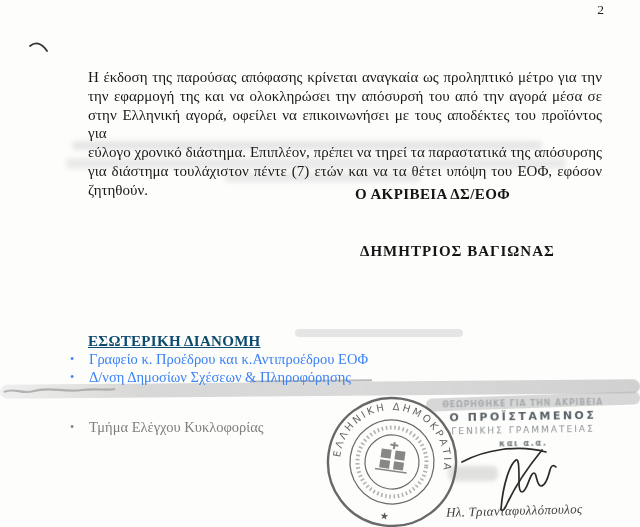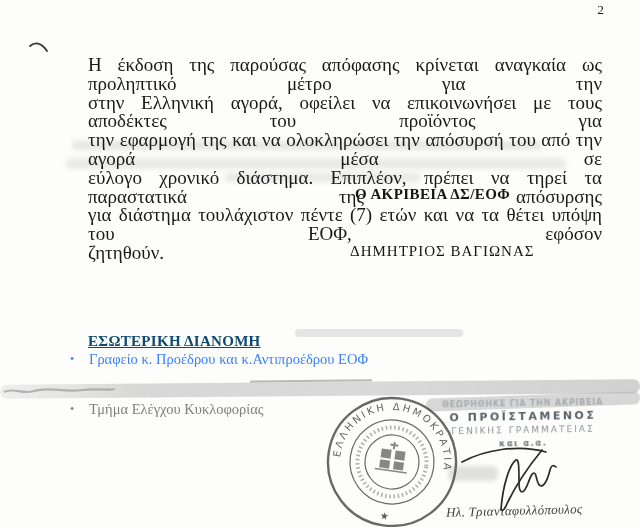--- a/index.html
+++ b/index.html
@@ -6,26 +6,26 @@
   .page{
     position:relative;width:640px;height:527px;overflow:hidden;
     background:#fdfdfc;color:#1e1e1e;
     font-family:"Liberation Serif","DejaVu Serif",serif;
   }
   
   .page-num{position:absolute;top:2px;right:36px;font-size:13.5px;color:#222;}
   
   .tick{position:absolute;left:28px;top:40px;}
   
-  .para{position:absolute;left:88px;top:56px;width:514px;font-size:19px;line-height:18.8px;color:#191919;}
+  .para{position:absolute;left:88px;top:68px;width:514px;font-size:15px;line-height:18.8px;color:#191919;}
   .para .ln{text-align:justify;text-align-last:justify;white-space:normal;}
   .para .ln.last{text-align:center;text-align-last:left;}
   
   .pres-title{position:absolute;left:355px;top:186px;font-size:15px;font-weight:bold;letter-spacing:.4px;color:#151515;}
-  .pres-name{position:absolute;left:350px;top:243px;font-size:15px;font-weight:normal;letter-spacing:1px;color:#151515;}
+  .pres-name{position:absolute;left:360px;top:243px;font-size:15px;font-weight:bold;letter-spacing:1px;color:#151515;}
   
   .dist-head{position:absolute;left:88px;top:333px;font-size:15px;font-weight:bold;letter-spacing:.3px;text-decoration:underline;color:#0c4a6e;}
   .dist-list{position:absolute;left:68px;top:351px;margin:0;padding:0;list-style:none;font-size:14.5px;}
   .dist-list li{position:relative;height:18.2px;padding-left:21px;white-space:nowrap;}
   .dist-list li::before{content:"•";position:absolute;left:2px;top:1px;font-size:12px;}
   .dist-list li.dark{color:#3b82f6;}
   .dist-list li.faded-1{color:#959595;filter:blur(.3px);}
   .dist-list li.faded-2{color:#7f7f7f;filter:blur(.25px);margin-top:32px;}
   
   .art{position:absolute;pointer-events:none;}
@@ -72,33 +72,34 @@
   <div class="art band-main"></div>
   <div class="art band-stamp"></div>
   <div class="art underline2"></div>
   <div class="art ghost-sig"></div>
   <svg class="art squiggle" width="115" height="16" viewBox="0 0 115 16">
     <path d="M2,9 C12,4 20,12 32,8 C48,3 62,10 80,7 C95,5 105,8 113,6" fill="none" stroke="#9a9a9a" stroke-width="2.2" opacity=".7"></path>
   </svg>
 
   <div class="para">
     <div class="ln">Η έκδοση της παρούσας απόφασης κρίνεται αναγκαία ως προληπτικό μέτρο για την</div>
+    <div class="ln">την εφαρμογή της και να ολοκληρώσει την απόσυρσή του από την αγορά μέσα σε</div>
     <div class="ln">στην Ελληνική αγορά, οφείλει να επικοινωνήσει με τους αποδέκτες του προϊόντος για</div>
-    <div class="ln">την εφαρμογή της και να ολοκληρώσει την απόσυρσή του από την αγορά μέσα σε</div>
     <div class="ln">εύλογο χρονικό διάστημα. Επιπλέον, πρέπει να τηρεί τα παραστατικά της απόσυρσης</div>
     <div class="ln">για διάστημα τουλάχιστον πέντε (7) ετών και να τα θέτει υπόψη του ΕΟΦ, εφόσον</div>
     <div class="ln last">ζητηθούν.</div>
   </div>
 
   <div class="pres-title">Ο ΑΚΡΙΒΕΙΑ ΔΣ/ΕΟΦ</div>
   <div class="pres-name">ΔΗΜΗΤΡΙΟΣ ΒΑΓΙΩΝΑΣ</div>
 
   <div class="dist-head">ΕΣΩΤΕΡΙΚΗ ΔΙΑΝΟΜΗ</div>
   <ul class="dist-list">
     <li class="dark">Γραφείο κ. Προέδρου και κ.Αντιπροέδρου ΕΟΦ</li>
+    <li class="dark">Δ/νση Δημοσίων Σχέσεων &amp; Πληροφόρησης</li>
     <li class="faded-2">Τμήμα Ελέγχου Κυκλοφορίας</li>
   </ul>
 
   <svg class="seal" width="140" height="140" viewBox="0 0 140 140">
     <g transform="rotate(8 70 70)" stroke="#4e4e4e" fill="none" opacity="0.85">
       <circle cx="70" cy="70" r="64" stroke-width="2.4"></circle>
       <circle cx="70" cy="70" r="42" stroke-width="1.2"></circle>
       <circle cx="70" cy="70" r="27" stroke-width="1.2"></circle>
 
       <circle cx="70" cy="70" r="34.5" stroke-width="4" stroke-dasharray="1.6 2.6" opacity=".5"></circle>

